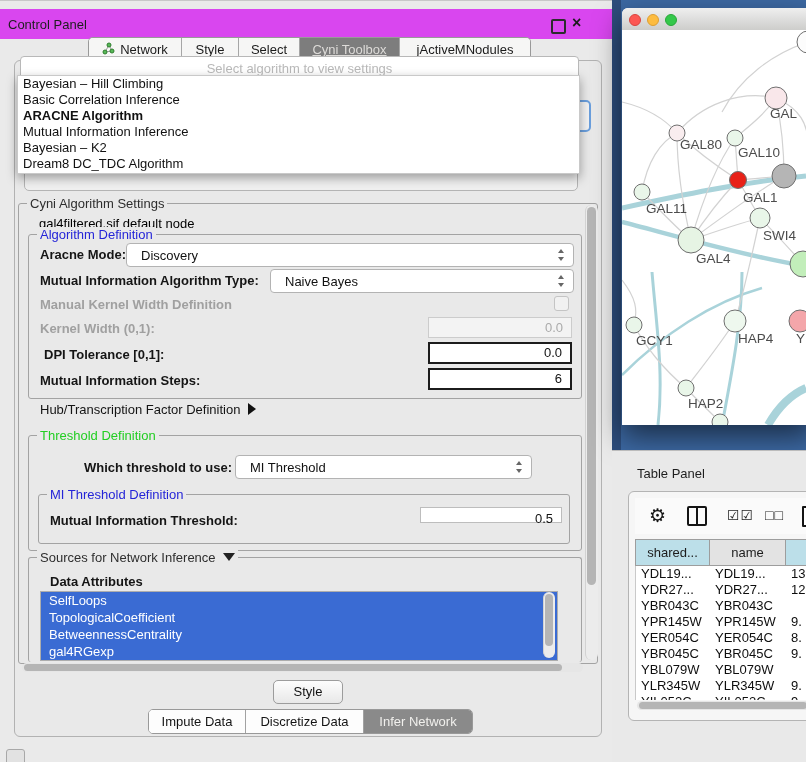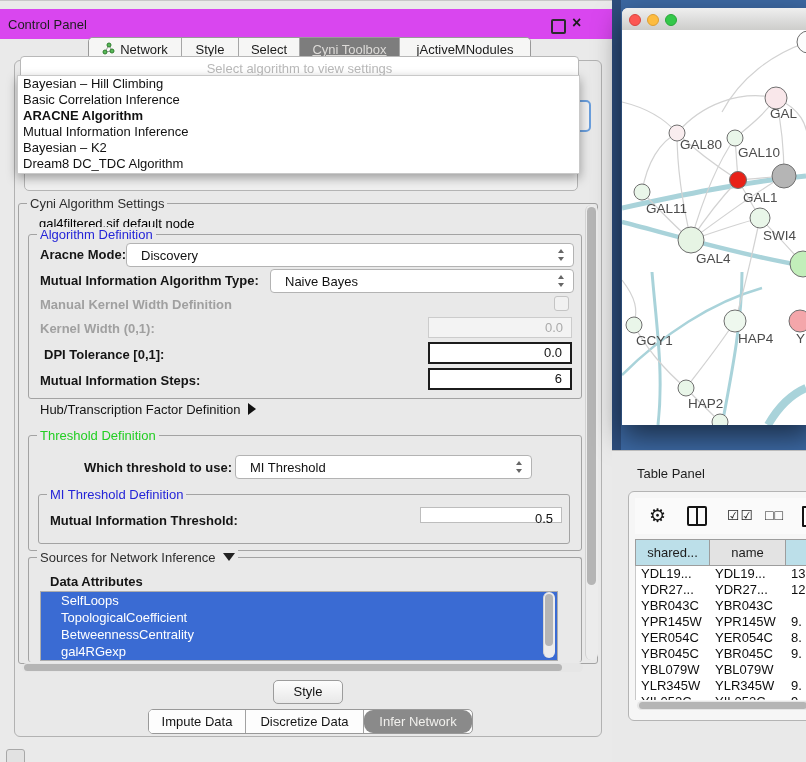--- a/index.html
+++ b/index.html
@@ -50,33 +50,33 @@
   .tri-dn{position:absolute;left:0;bottom:0;width:0;height:0;border-left:3.5px solid transparent;border-right:3.5px solid transparent;border-top:4.5px solid #666;}
   .field{background:#fff;text-align:right;font-size:13px;color:#111;line-height:20px;padding-right:8px;box-sizing:border-box;}
   .field.strong{border:2px solid #1c1c1c;}
   .field.soft{border:1px solid #bdbdbd;}
   .field.dis{background:#f3f3f3;border:1px solid #cccccc;color:#ababab;}
   .checkbox-dis{width:13px;height:13px;border:1px solid #c4c4c4;border-radius:3px;background:#f1f1f1;}
   .tri-right{display:inline-block;width:0;height:0;border-top:6px solid transparent;border-bottom:6px solid transparent;border-left:8px solid #111;vertical-align:-1px;margin-left:8px;}
   .tri-down{display:inline-block;width:0;height:0;border-left:6px solid transparent;border-right:6px solid transparent;border-top:8px solid #222;vertical-align:1px;margin-left:7px;}
   
   .attr-list{background:#fff;border:1px solid #adadad;overflow:hidden;}
-  .attr-item{height:17px;line-height:17px;font-size:13px;color:#fff;background:#3a6bd3;padding-left:20px;}
+  .attr-item{height:17px;line-height:17px;font-size:13px;color:#fff;background:#3a6bd3;padding-left:8px;}
   
   .vtrack{background:#ececec;border-left:1px solid #d2d2d2;border-radius:6px;}
   .vthumb{position:absolute;left:1px;width:9px;background:#b5b5b5;border-radius:5px;}
   .htrack{background:#e6e6e6;border-radius:5px;}
   .hthumb{position:absolute;top:1px;height:7px;background:#b5b5b5;border-radius:4px;}
   
   .apply-btn{left:273px;top:679px;width:68px;height:22px;background:linear-gradient(#fdfdfd,#e8e8e8);
              border:1px solid #9c9c9c;border-radius:5px;text-align:center;line-height:22px;font-size:13px;color:#111;}
   .btabbar{left:148px;top:708px;height:23px;display:flex;border:1px solid #999;border-radius:5px;overflow:hidden;background:#fdfdfd;}
   .btab{height:23px;display:flex;align-items:center;justify-content:center;font-size:13px;color:#141414;border-right:1px solid #a2a2a2;background:#fdfdfd;}
   .btab:last-child{border-right:none;}
-  .btab.sel{background:#8a8a8a;color:#f1f0ed;border-radius:9px;}
+  .btab.sel{background:#8a8a8a;color:#f1f0ed;}
   .mini-icon{left:6px;top:748px;width:17px;height:14px;border:1px solid #a8a8a8;border-radius:3px;background:#e2e2e2;}
   
   .desktop{left:612px;top:0;width:194px;height:450px;background:#3c68a2;}
   .desktop-edge{left:612px;top:0;width:9px;height:450px;background:#2d4d7c;}
   .net-window{left:622px;top:8px;width:190px;height:417px;border-radius:6px 6px 0 0;
               box-shadow:0 12px 28px rgba(0,0,0,.55);background:#fff;}
   .net-titlebar{left:0;top:0;width:190px;height:22px;background:linear-gradient(#efefef,#cdcdcb);
                 border-bottom:1px solid #8f8f8f;border-radius:6px 6px 0 0;}
   .light{top:6px;width:12px;height:12px;border-radius:50%;}
   .light.red{left:7px;background:#fc5753;border:1px solid #d9443e;box-sizing:border-box;}

